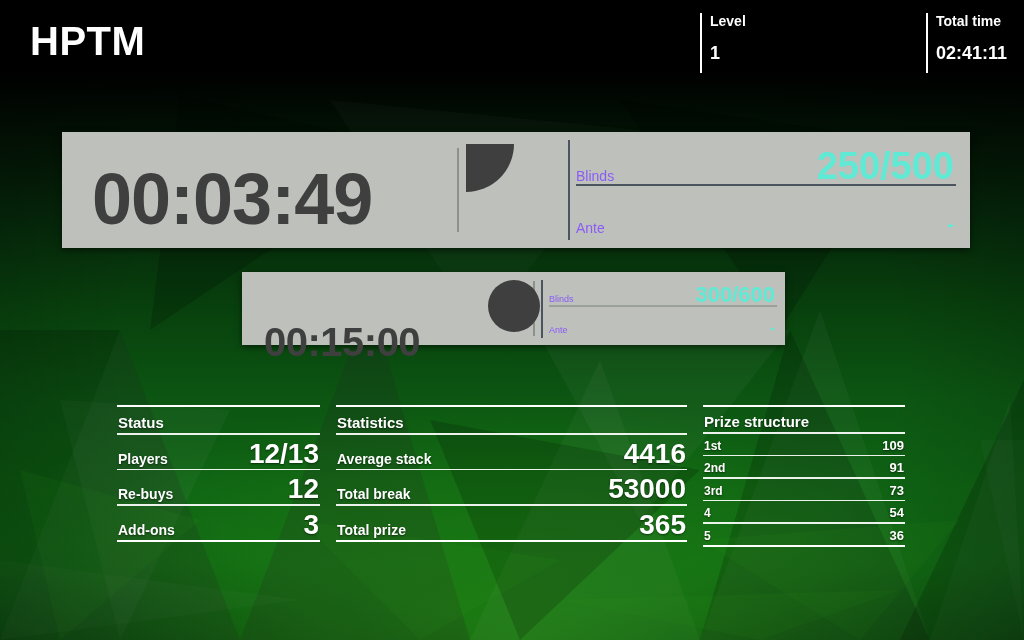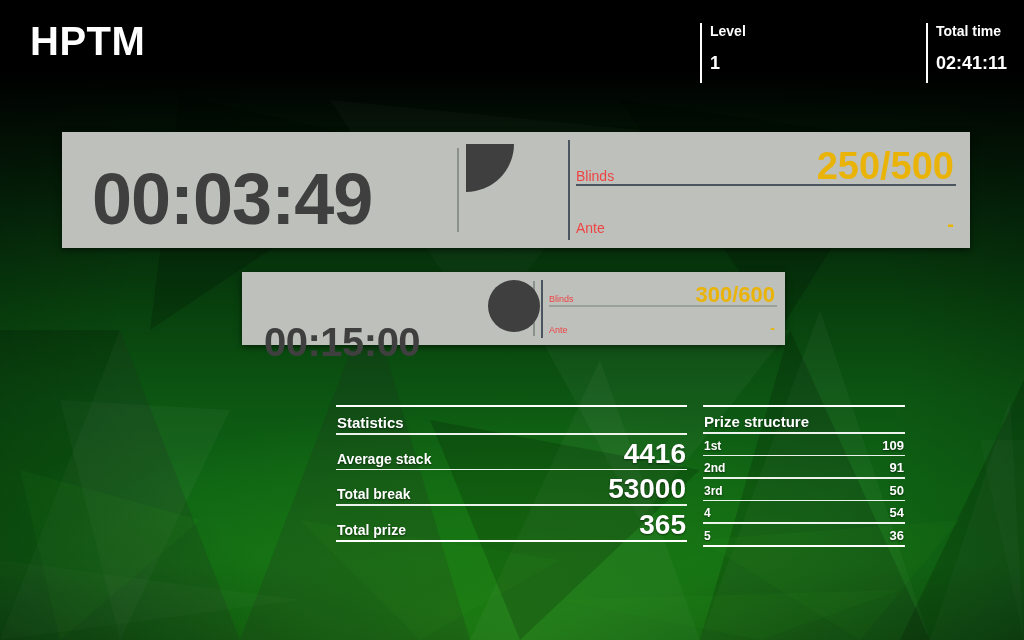--- a/index.html
+++ b/index.html
@@ -44,21 +44,21 @@
 
   
   #header {
     position:absolute; left:0; top:0; width:1024px; height:90px;margin-left:16px;
   }
   #logo {
     position:absolute; left:14px; top:21px;
     font-size:40px; font-weight:bold; color:#ffffff;
     letter-spacing:0.5px; line-height:1;
   }
-  .hdr-block { position:absolute; top:23px; height:62px; }
+  .hdr-block { position:absolute; top:13px; height:62px; }
   .hdr-rule {
     position:absolute; left:0; top:0; width:2px; height:60px;
     background:#ffffff;
   }
   .hdr-label {
     position:absolute; left:10px; top:0;
     font-size:14px; font-weight:bold; color:#ffffff;
     white-space:nowrap; line-height:1.2;
   }
   .hdr-value {
@@ -103,25 +103,25 @@
   #bl-current { left:568px; top:140px; width:388px; height:100px; }
   #bl-next    { left:541px; top:280px; width:236px; height:58px; }
 
   .bl-vrule { position:absolute; left:0; top:0; width:2px; background:#4a5560; }
   #bl-current .bl-vrule { height:100px; }
   #bl-next .bl-vrule    { height:58px; }
 
   .bl-row { position:absolute; left:8px; right:0; }
   .bl-label {
     position:absolute; left:0; bottom:3px;
-    color:#ef4444; line-height:1; white-space:nowrap;
+    color:#8b5cf6; line-height:1; white-space:nowrap;
   }
   .bl-value {
     position:absolute; right:2px; bottom:1px;
-    color:#eab308; font-weight:bold; line-height:1;
+    color:#5eead4; font-weight:bold; line-height:1;
     white-space:nowrap; text-align:right;
   }
   .bl-underline {
     position:absolute; left:0; right:0; bottom:0; height:2px;
   }
 
   
   #bl-current .row-blinds { top:0; height:46px; }
   #bl-current .row-ante   { top:52px; height:46px; }
   #bl-current .bl-label   { font-size:14px; }
@@ -276,20 +276,45 @@
       <div class="bl-underline"></div>
     </div>
 
     <div class="bl-row row-ante">
       <div class="bl-label">Ante</div>
       <div class="bl-value">-</div>
       <div class="bl-underline"></div>
     </div>
   </div>
 
+  <div class="table big" id="tbl-status">
+    <div class="t-rule"></div>
+    <div class="t-inner t-head">
+      <div class="t-label">Status</div>
+    </div>
+    <div class="t-rule thin"></div>
+
+    <div class="t-inner t-body">
+      <div class="t-label">Players</div>
+      <div class="t-value">12/13</div>
+    </div>
+    <div class="t-rule thin"></div>
+
+    <div class="t-inner t-body">
+      <div class="t-label">Re-buys</div>
+      <div class="t-value">12</div>
+    </div>
+    <div class="t-rule thin"></div>
+
+    <div class="t-inner t-body">
+      <div class="t-label">Add-ons</div>
+      <div class="t-value">3</div>
+    </div>
+    <div class="t-rule"></div>
+  </div>
 
   <div class="table big" id="tbl-stats">
     <div class="t-rule"></div>
     <div class="t-inner t-head">
       <div class="t-label">Statistics</div>
     </div>
     <div class="t-rule thin"></div>
 
     <div class="t-inner t-body">
       <div class="t-label">Average stack</div>
@@ -324,21 +349,21 @@
     <div class="t-rule thin"></div>
 
     <div class="t-inner t-body">
       <div class="t-label">2nd</div>
       <div class="t-value">91</div>
     </div>
     <div class="t-rule thin"></div>
 
     <div class="t-inner t-body">
       <div class="t-label">3rd</div>
-      <div class="t-value">50</div>
+      <div class="t-value">73</div>
     </div>
     <div class="t-rule thin"></div>
 
     <div class="t-inner t-body">
       <div class="t-label">4</div>
       <div class="t-value">54</div>
     </div>
     <div class="t-rule thin"></div>
 
     <div class="t-inner t-body">

